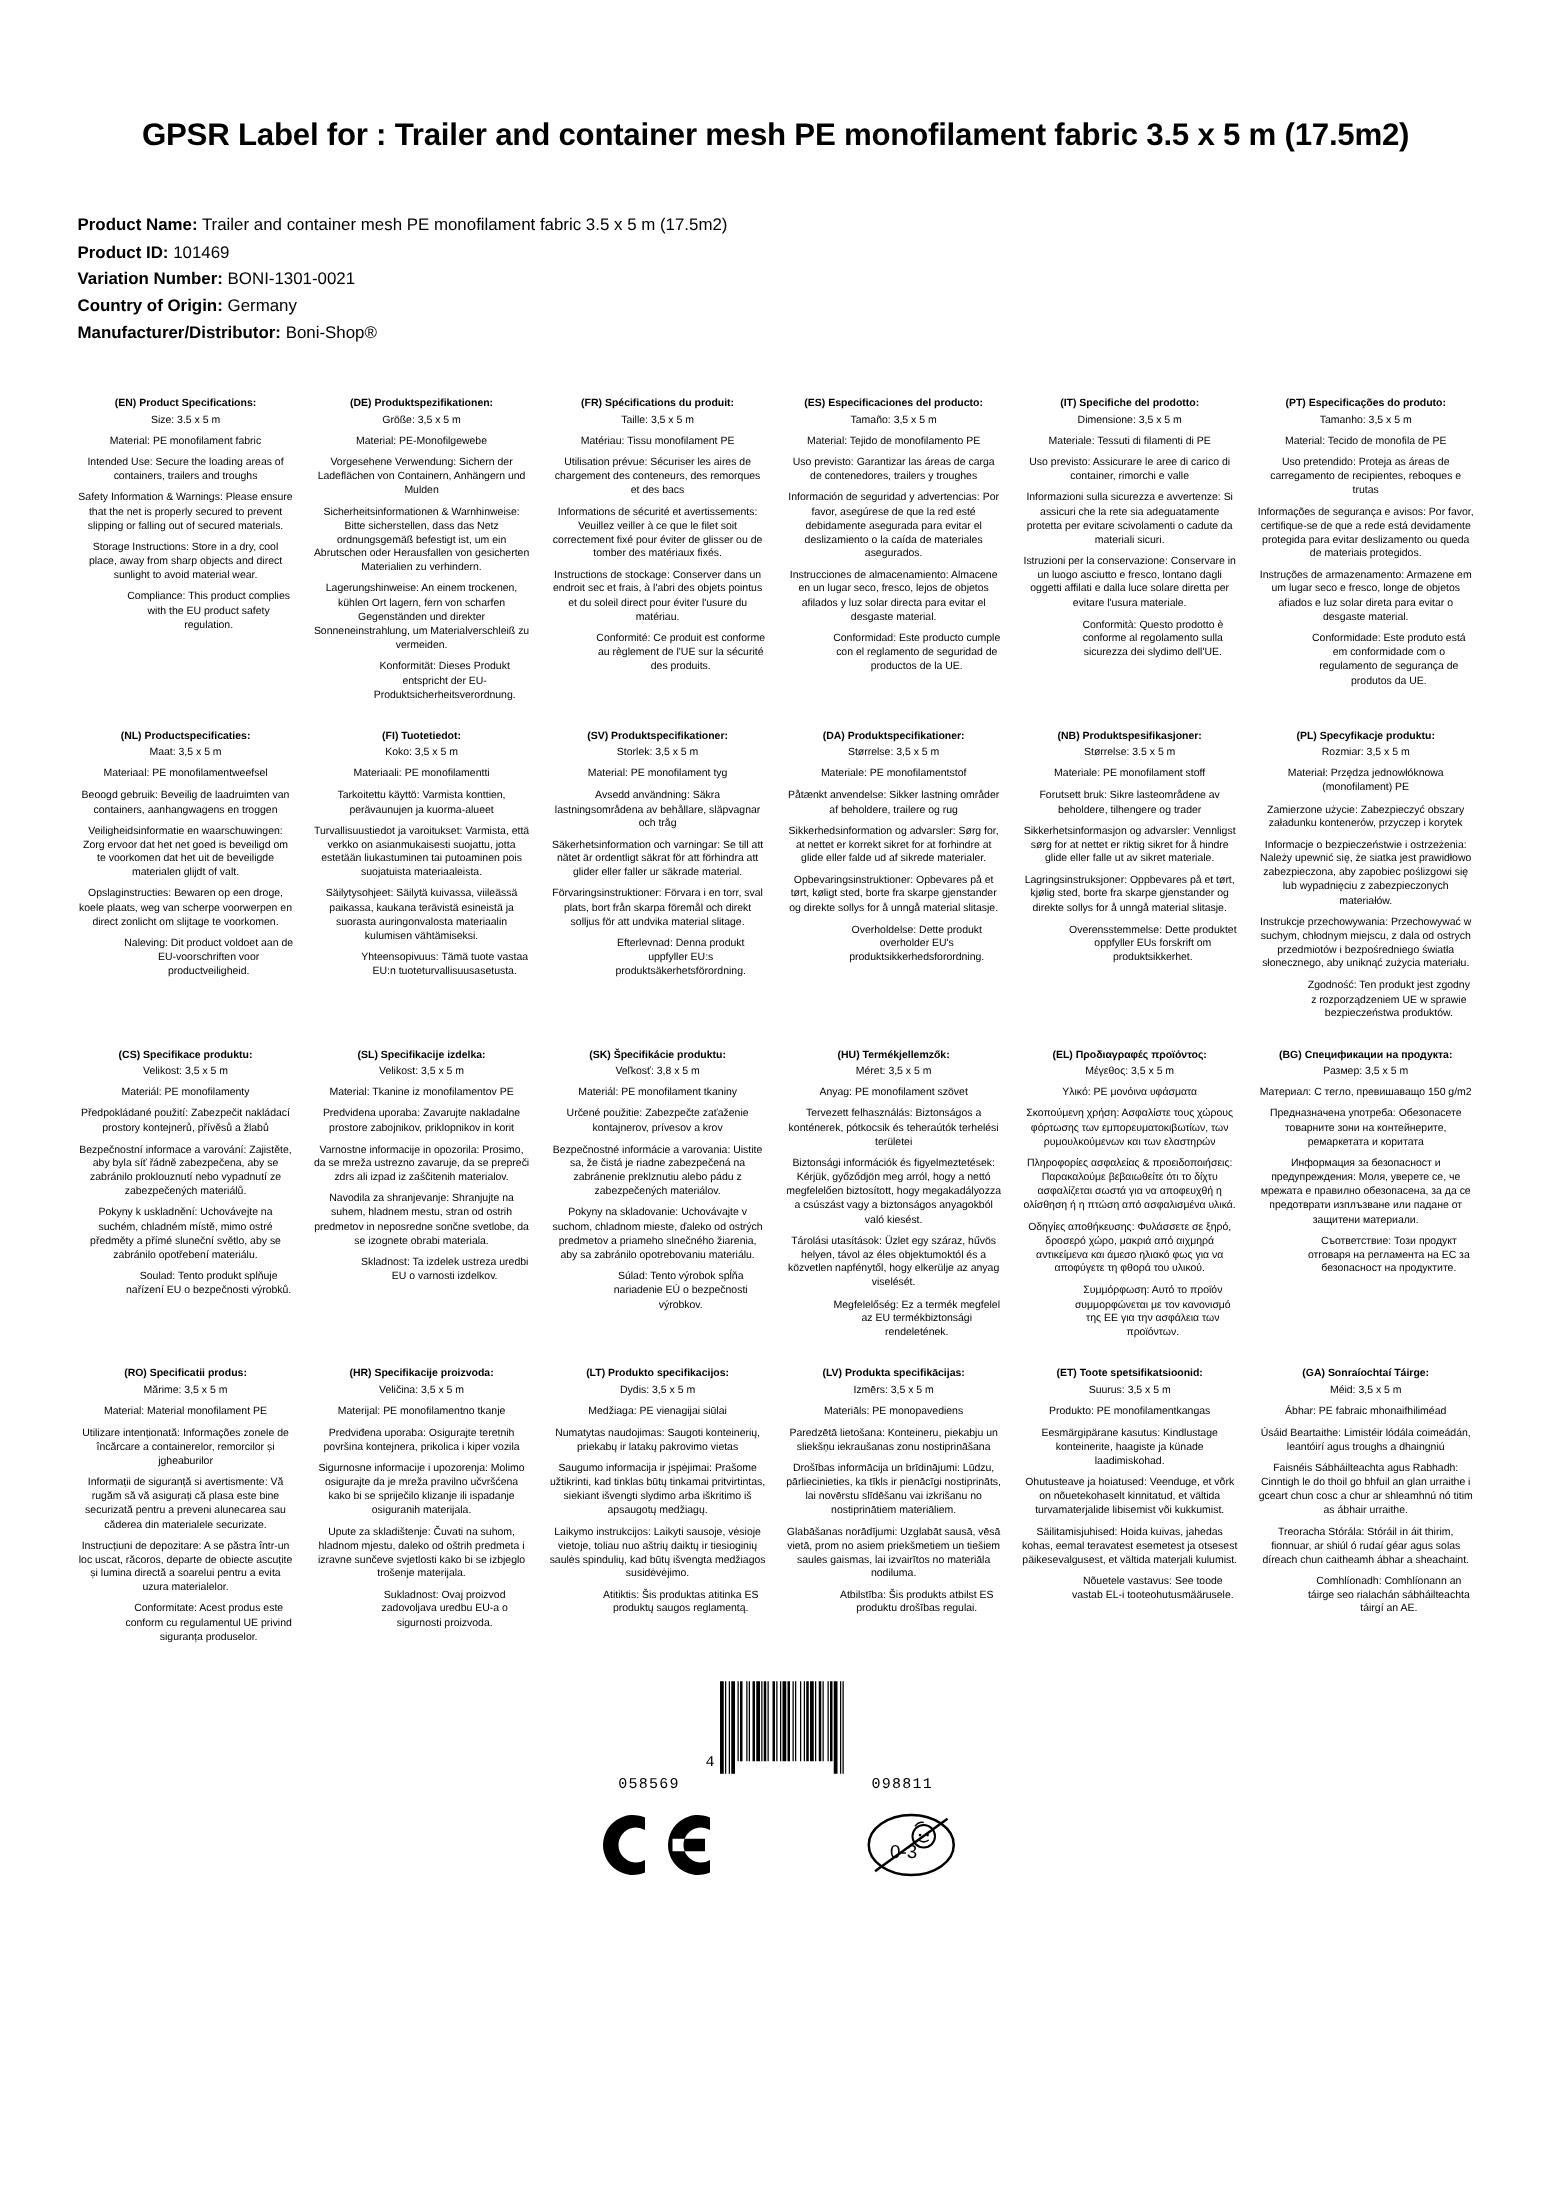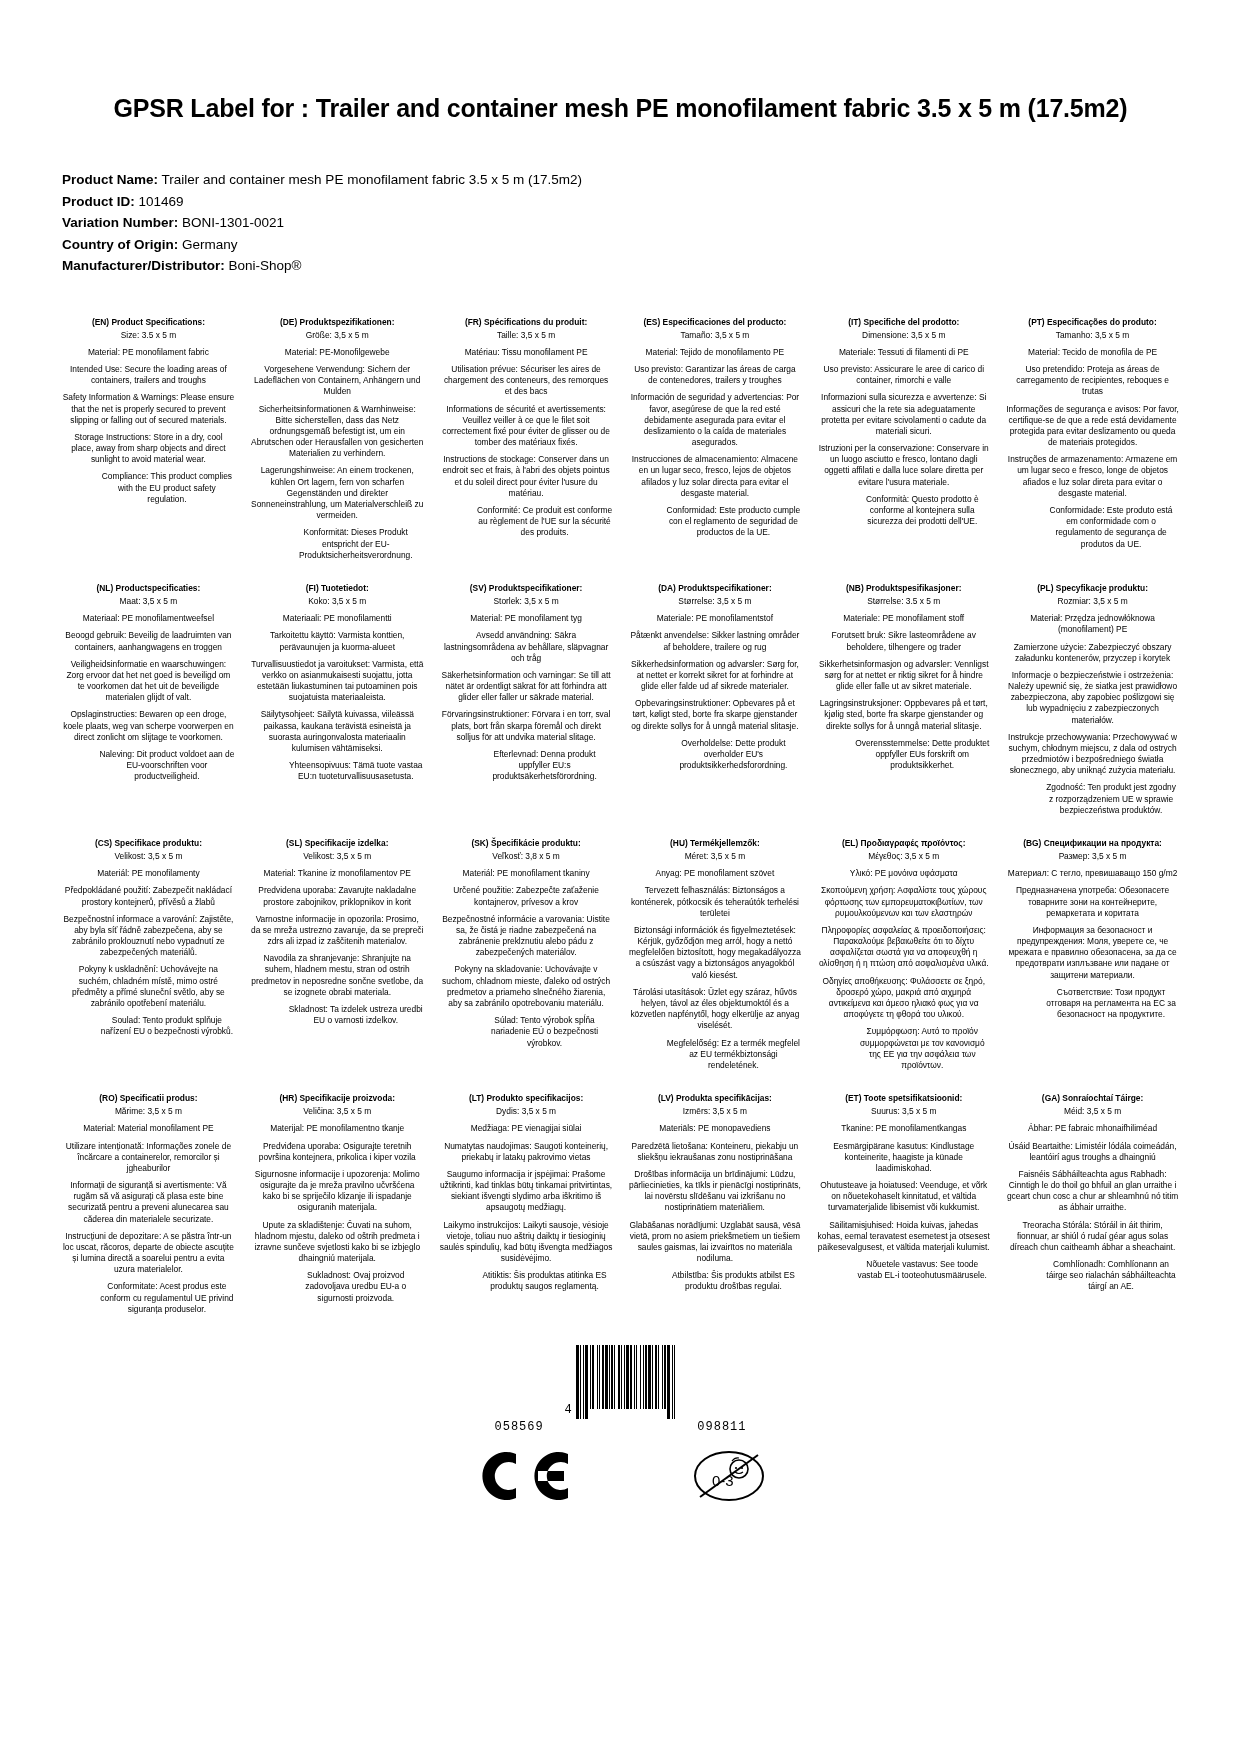--- a/index.html
+++ b/index.html
@@ -141,21 +141,21 @@
         <p>Instrucciones de almacenamiento: Almacene en un lugar seco, fresco, lejos de objetos afilados y luz solar directa para evitar el desgaste material.</p>
         <p>Conformidad: Este producto cumple con el reglamento de seguridad de productos de la UE.</p>
       </div>
       <div class="cell">
         <div class="head">(IT) Specifiche del prodotto:</div>
         <p>Dimensione: 3,5 x 5 m</p>
         <p>Materiale: Tessuti di filamenti di PE</p>
         <p>Uso previsto: Assicurare le aree di carico di container, rimorchi e valle</p>
         <p>Informazioni sulla sicurezza e avvertenze: Si assicuri che la rete sia adeguatamente protetta per evitare scivolamenti o cadute da materiali sicuri.</p>
         <p>Istruzioni per la conservazione: Conservare in un luogo asciutto e fresco, lontano dagli oggetti affilati e dalla luce solare diretta per evitare l'usura materiale.</p>
-        <p>Conformità: Questo prodotto è conforme al kontejnera sulla sicurezza dei prodotti dell'UE.</p>
+        <p>Conformità: Questo prodotto è conforme al regolamento sulla sicurezza dei slydimo dell'UE.</p>
       </div>
       <div class="cell">
         <div class="head">(PT) Especificações do produto:</div>
         <p>Tamanho: 3,5 x 5 m</p>
         <p>Material: Tecido de monofila de PE</p>
         <p>Uso pretendido: Proteja as áreas de carregamento de recipientes, reboques e trutas</p>
         <p>Informações de segurança e avisos: Por favor, certifique-se de que a rede está devidamente protegida para evitar deslizamento ou queda de materiais protegidos.</p>
         <p>Instruções de armazenamento: Armazene em um lugar seco e fresco, longe de objetos afiados e luz solar direta para evitar o desgaste material.</p>
         <p>Conformidade: Este produto está em conformidade com o regulamento de segurança de produtos da UE.</p>
       </div>
@@ -274,21 +274,21 @@
         <p>Informații de siguranță si avertismente: Vă rugăm să vă asigurați că plasa este bine securizată pentru a preveni alunecarea sau căderea din materialele securizate.</p>
         <p>Instrucțiuni de depozitare: A se păstra într-un loc uscat, răcoros, departe de obiecte ascuțite și lumina directă a soarelui pentru a evita uzura materialelor.</p>
         <p>Conformitate: Acest produs este conform cu regulamentul UE privind siguranța produselor.</p>
       </div>
       <div class="cell">
         <div class="head">(HR) Specifikacije proizvoda:</div>
         <p>Veličina: 3,5 x 5 m</p>
         <p>Materijal: PE monofilamentno tkanje</p>
         <p>Predviđena uporaba: Osigurajte teretnih površina kontejnera, prikolica i kiper vozila</p>
         <p>Sigurnosne informacije i upozorenja: Molimo osigurajte da je mreža pravilno učvršćena kako bi se spriječilo klizanje ili ispadanje osiguranih materijala.</p>
-        <p>Upute za skladištenje: Čuvati na suhom, hladnom mjestu, daleko od oštrih predmeta i izravne sunčeve svjetlosti kako bi se izbjeglo dhaingniú materijala.</p>
+        <p>Upute za skladištenje: Čuvati na suhom, hladnom mjestu, daleko od oštrih predmeta i izravne sunčeve svjetlosti kako bi se izbjeglo trošenje materijala.</p>
         <p>Sukladnost: Ovaj proizvod zadovoljava uredbu EU-a o sigurnosti proizvoda.</p>
       </div>
       <div class="cell">
         <div class="head">(LT) Produkto specifikacijos:</div>
         <p>Dydis: 3,5 x 5 m</p>
         <p>Medžiaga: PE vienagijai siūlai</p>
         <p>Numatytas naudojimas: Saugoti konteinerių, priekabų ir latakų pakrovimo vietas</p>
         <p>Saugumo informacija ir įspėjimai: Prašome užtikrinti, kad tinklas būtų tinkamai pritvirtintas, siekiant išvengti slydimo arba iškritimo iš apsaugotų medžiagų.</p>
         <p>Laikymo instrukcijos: Laikyti sausoje, vėsioje vietoje, toliau nuo aštrių daiktų ir tiesioginių saulės spindulių, kad būtų išvengta medžiagos susidėvėjimo.</p>
         <p>Atitiktis: Šis produktas atitinka ES produktų saugos reglamentą.</p>
@@ -298,21 +298,21 @@
         <p>Izmērs: 3,5 x 5 m</p>
         <p>Materiāls: PE monopavediens</p>
         <p>Paredzētā lietošana: Konteineru, piekabju un sliekšņu iekraušanas zonu nostiprināšana</p>
         <p>Drošības informācija un brīdinājumi: Lūdzu, pārliecinieties, ka tīkls ir pienācīgi nostiprināts, lai novērstu slīdēšanu vai izkrišanu no nostiprinātiem materiāliem.</p>
         <p>Glabāšanas norādījumi: Uzglabāt sausā, vēsā vietā, prom no asiem priekšmetiem un tiešiem saules gaismas, lai izvairītos no materiāla nodiluma.</p>
         <p>Atbilstība: Šis produkts atbilst ES produktu drošības regulai.</p>
       </div>
       <div class="cell">
         <div class="head">(ET) Toote spetsifikatsioonid:</div>
         <p>Suurus: 3,5 x 5 m</p>
-        <p>Tkanine: PE monofilamentkangas</p>
+        <p>Produkto: PE monofilamentkangas</p>
         <p>Eesmärgipärane kasutus: Kindlustage konteinerite, haagiste ja künade laadimiskohad.</p>
         <p>Ohutusteave ja hoiatused: Veenduge, et võrk on nõuetekohaselt kinnitatud, et vältida turvamaterjalide libisemist või kukkumist.</p>
         <p>Säilitamisjuhised: Hoida kuivas, jahedas kohas, eemal teravatest esemetest ja otsesest päikesevalgusest, et vältida materjali kulumist.</p>
         <p>Nõuetele vastavus: See toode vastab EL-i tooteohutusmäärusele.</p>
       </div>
       <div class="cell">
         <div class="head">(GA) Sonraíochtaí Táirge:</div>
         <p>Méid: 3,5 x 5 m</p>
         <p>Ábhar: PE fabraic mhonaifhiliméad</p>
         <p>Úsáid Beartaithe: Limistéir lódála coimeádán, leantóirí agus troughs a dhaingniú</p>

